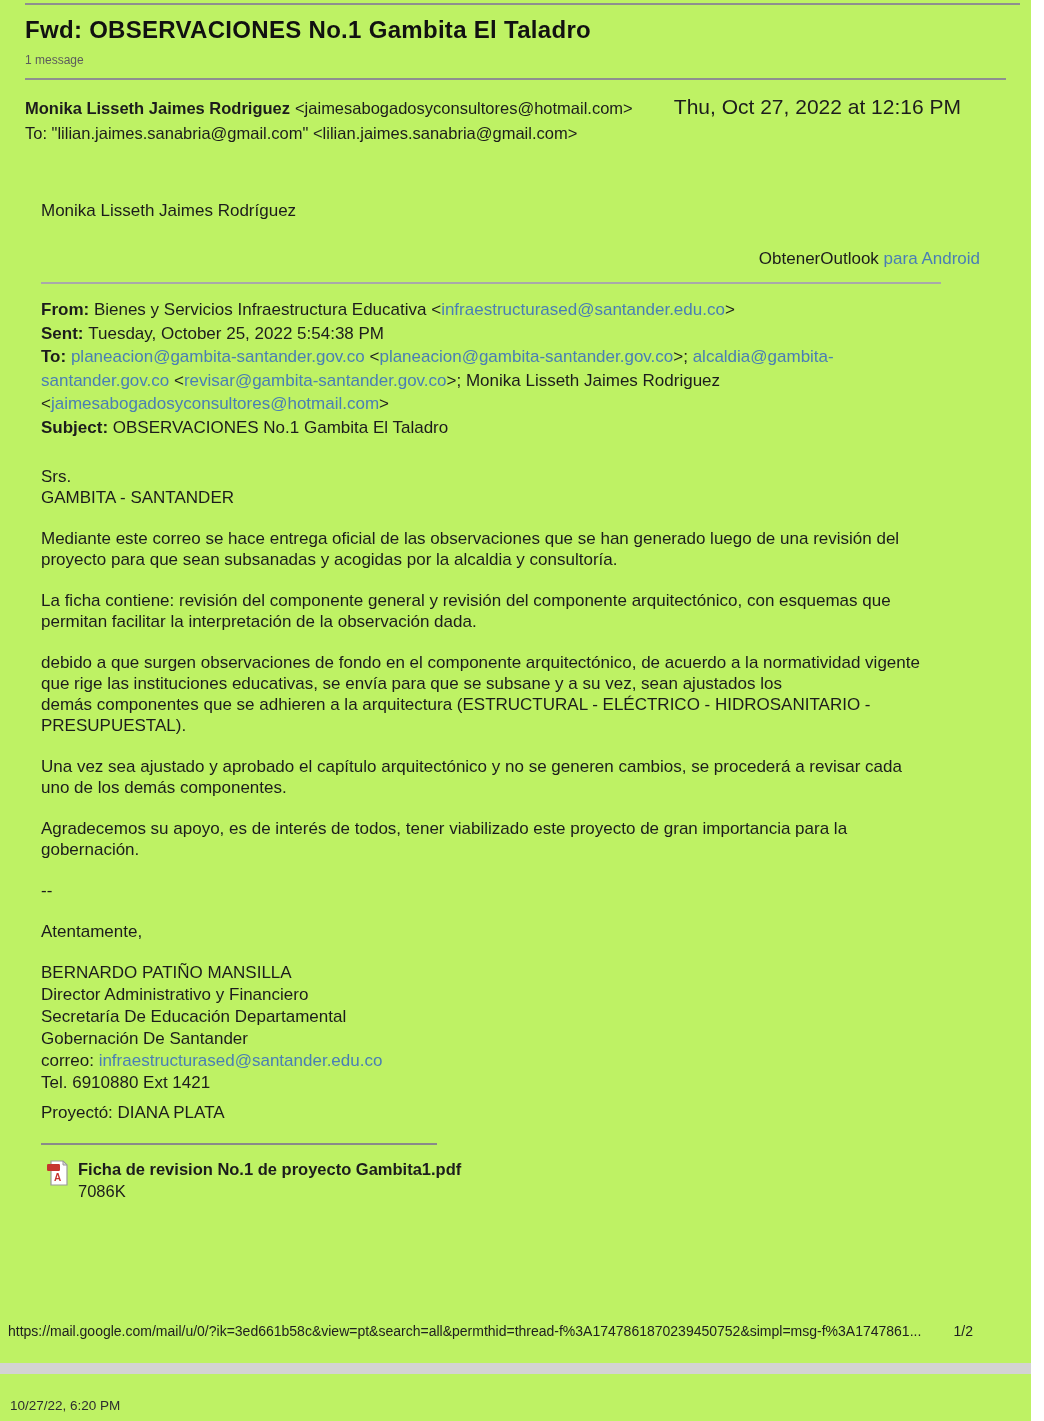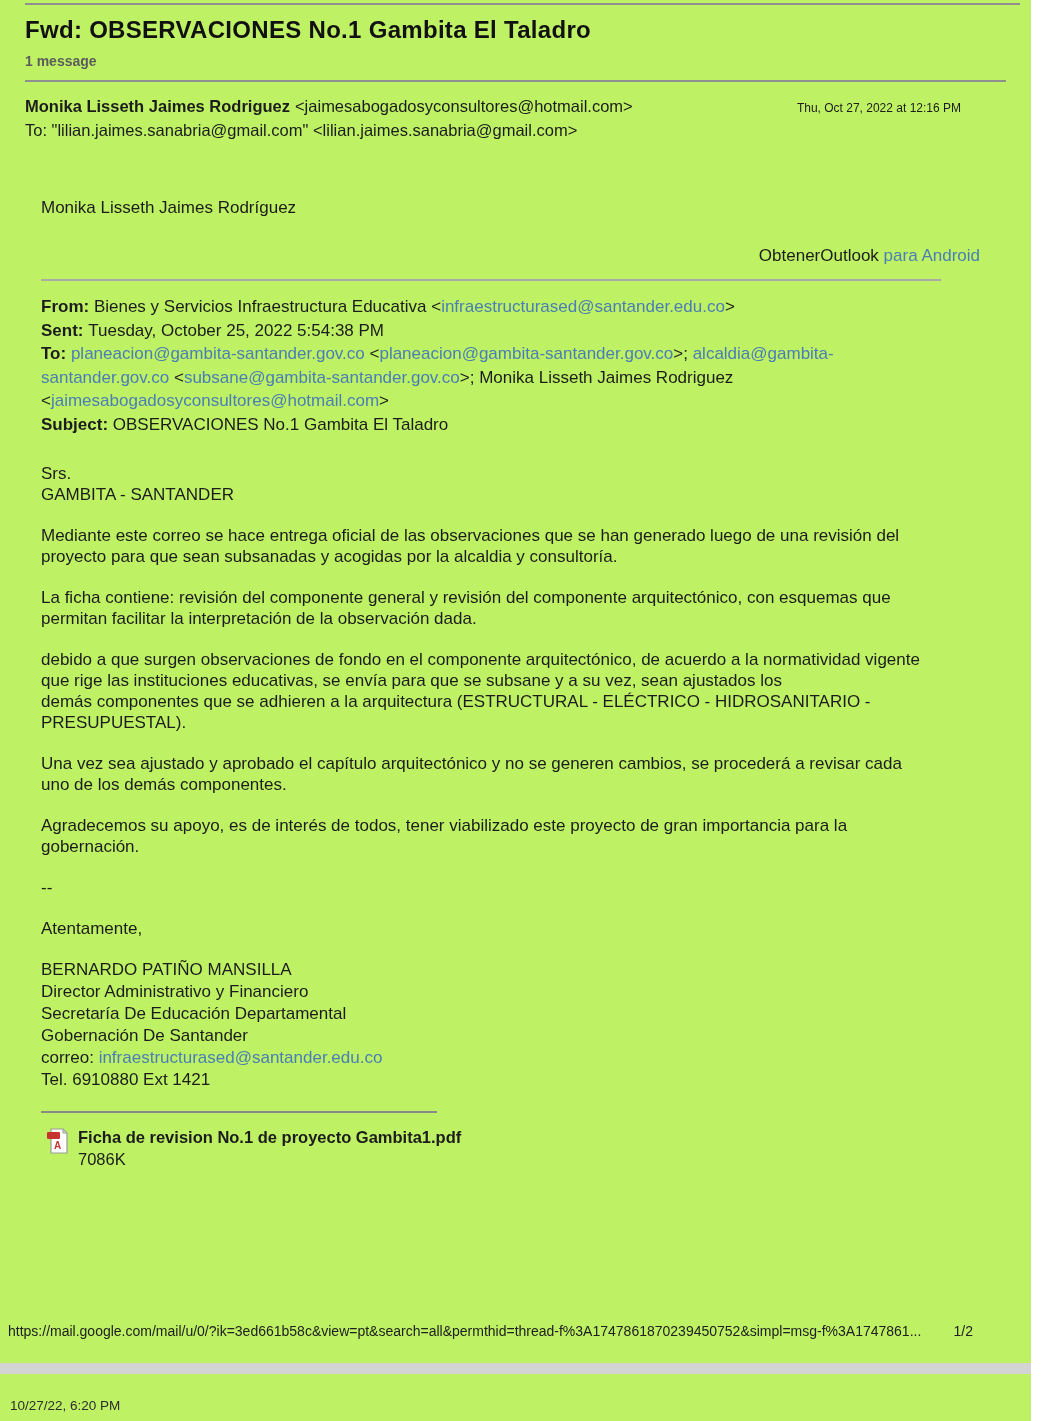--- a/index.html
+++ b/index.html
@@ -12,26 +12,26 @@
   }
   *{margin:0;padding:0;box-sizing:border-box;}
   html,body{background:#ffffff;}
   body{font-family:"Liberation Sans",sans-serif;color:var(--ink);}
   .page{position:relative;width:1031px;height:1421px;background:#bef264;overflow:hidden;}
 
   .top-rule{position:absolute;top:3px;left:25px;width:995px;height:2px;background:var(--rule);}
 
   .header{padding:16px 25px 0 25px;}
   .page-title{font-size:24px;font-weight:bold;letter-spacing:.3px;color:#111;}
-  .msg-count{font-size:14px;color:var(--gray-text);margin-top:9px;font-weight:bold;}
+  .msg-count{font-size:12px;color:var(--gray-text);margin-top:9px;}
   .full-rule{border:none;height:2px;background:var(--rule);margin-top:11px;}
   .sender-row{display:flex;align-items:baseline;margin-top:15px;font-size:16.5px;}
   .sender-name{font-weight:bold;}
   .sender-email{margin-left:5px;}
-  .sender-date{margin-left:auto;margin-right:45px;font-size:12px;white-space:nowrap;}
+  .sender-date{margin-left:auto;margin-right:45px;font-size:21px;white-space:nowrap;}
   .to-row{font-size:16.5px;margin-top:5px;}
 
   .main{padding:0 51px 0 41px;}
   .greeting{margin-top:58px;font-size:17px;}
   .outlook-line{margin-top:28px;font-size:17px;text-align:right;}
   .rule2{border:none;height:2px;background:#a9a9a9;margin-top:13px;width:900px;}
 
   .quoted{margin-top:14px;font-size:17px;line-height:23.5px;}
   .quoted .qline{white-space:pre-line;}
   .b{font-weight:bold;}
@@ -83,21 +83,21 @@
     <div class="greeting">Monika Lisseth Jaimes Rodríguez</div>
 
     <div class="outlook-line"><span>ObtenerOutlook </span><span class="lnk">para Android</span></div>
 
     <hr class="rule2">
 
     <div class="quoted">
       <div class="qline"><span class="b">From: </span><span>Bienes y Servicios Infraestructura Educativa &lt;</span><span class="lnk">infraestructurased@santander.edu.co</span><span>&gt;</span></div>
       <div class="qline"><span class="b">Sent: </span><span>Tuesday, October 25, 2022 5:54:38 PM</span></div>
       <div class="qline"><span class="b">To: </span><span class="lnk">planeacion@gambita-santander.gov.co</span><span> &lt;</span><span class="lnk">planeacion@gambita-santander.gov.co</span><span>&gt;; </span><span class="lnk">alcaldia@gambita-
-santander.gov.co</span><span> &lt;</span><span class="lnk">subsane@gambita-santander.gov.co</span><span>&gt;; Monika Lisseth Jaimes Rodriguez
+santander.gov.co</span><span> &lt;</span><span class="lnk">revisar@gambita-santander.gov.co</span><span>&gt;; Monika Lisseth Jaimes Rodriguez
 &lt;</span><span class="lnk">jaimesabogadosyconsultores@hotmail.com</span><span>&gt;</span></div>
       <div class="qline"><span class="b">Subject: </span><span>OBSERVACIONES No.1 Gambita El Taladro</span></div>
     </div>
 
     <div class="body-text">
       <p>Srs.
 GAMBITA - SANTANDER</p>
       <p>Mediante este correo se hace entrega oficial de las observaciones que se han generado luego de una revisión del
 proyecto para que sean subsanadas y acogidas por la alcaldia y consultoría.</p>
       <p>La ficha contiene: revisión del componente general y revisión del componente arquitectónico, con esquemas que
@@ -115,20 +115,21 @@
 
       <div class="sig-block">
         <div>BERNARDO PATIÑO MANSILLA
 Director Administrativo y Financiero
 Secretaría De Educación Departamental
 Gobernación De Santander</div>
         <div><span>correo: </span><span class="lnk">infraestructurased@santander.edu.co</span></div>
         <div>Tel. 6910880 Ext 1421</div>
       </div>
 
+      <p>Proyectó: DIANA PLATA</p>
     </div>
 
     <hr class="attach-rule">
 
     <div class="attachment">
       <svg class="attach-icon" viewBox="0 0 22 26" xmlns="http://www.w3.org/2000/svg">
         <path d="M4 1 h12 l4 4 v20 h-16 z" fill="#ffffff" stroke="#9a9a9a" stroke-width="1.2"></path>
         <path d="M16 1 l4 4 h-4 z" fill="#d8d8d8" stroke="#9a9a9a" stroke-width="1"></path>
         <rect x="0" y="4" width="13" height="7" rx="1.2" fill="#c6342e"></rect>
         <text x="10.5" y="20.5" font-family="Liberation Sans, sans-serif" font-size="10" font-weight="bold" fill="#c6342e" text-anchor="middle">A</text>

